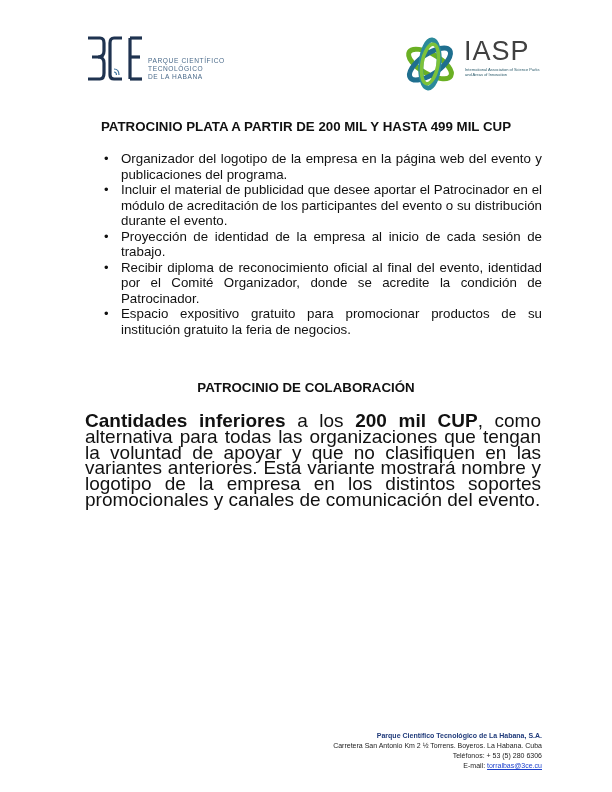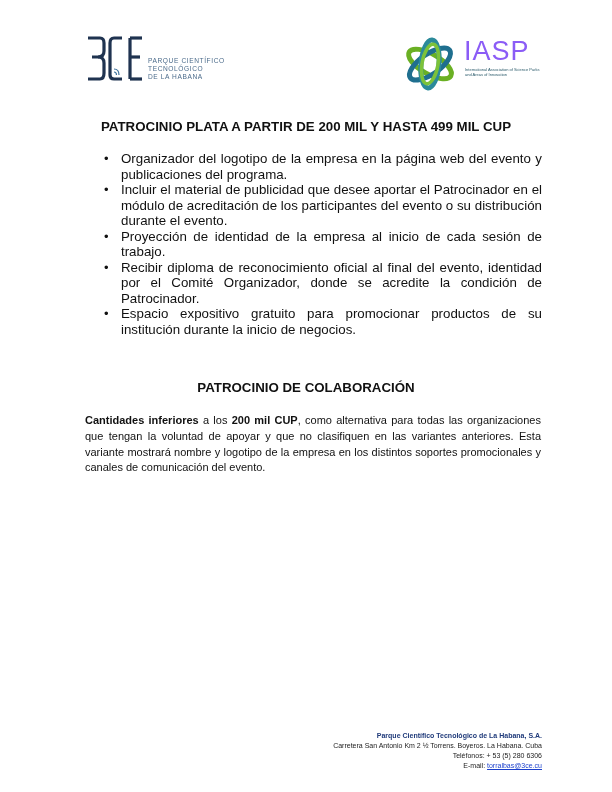--- a/index.html
+++ b/index.html
@@ -12,21 +12,21 @@
     
     .logo-3ce { position: absolute; left: 86px; top: 35px; width: 160px; height: 50px; }
     .logo-3ce svg { position: absolute; left: 0; top: 0; }
     .logo-3ce-text {
       position: absolute; left: 62px; top: 22px; font-size: 6.6px; line-height: 8px;
       color: #4a6a8a; letter-spacing: 0.6px;
     }
     .logo-iasp { position: absolute; left: 402px; top: 36px; width: 150px; height: 60px; }
     .logo-iasp svg.globe { position: absolute; left: 0; top: 0; }
     .iasp-word {
-      position: absolute; left: 62px; top: 0px; font-size: 27px; color: #8b5cf6;
+      position: absolute; left: 62px; top: 0px; font-size: 27px; color: #404040;
       letter-spacing: 1px; font-weight: normal;
     }
     .iasp-sub {
       position: absolute; left: 63px; top: 31px; font-size: 4px; line-height: 5px; color: #2a5a6a; width: 80px;
     }
 
     
     .title-plata {
       position: absolute; left: 0; width: 612px; top: 119px; text-align: center;
       font-weight: bold; font-size: 13.3px;
@@ -37,21 +37,21 @@
       text-align: justify; margin-bottom: 0px;
     }
     .bullets li .dot {
       position: absolute; left: 0; top: 0; font-size: 13px;
     }
     .title-colab {
       position: absolute; left: 0; width: 612px; top: 380px; text-align: center;
       font-weight: bold; font-size: 13.3px;
     }
     .para {
-      position: absolute; left: 85px; top: 413px; width: 456px; font-size: 11px; line-height: 15.8px;
+      position: absolute; left: 85px; top: 413px; width: 456px; font-size: 19px; line-height: 15.8px;
       text-align: justify;
     }
     .para b { font-weight: bold; }
 
     
     .footer {
       position: absolute; right: 70px; top: 731px; text-align: right; font-size: 7px; line-height: 10px; color: #222;
     }
     .footer .org { color: #1f3a7a; font-weight: bold; }
     .footer a { color: #1a3fcc; text-decoration: underline; }
@@ -100,21 +100,21 @@
     </div>
   </div>
 
   <div class="title-plata">PATROCINIO PLATA A PARTIR DE 200 MIL Y HASTA 499 MIL CUP</div>
 
   <ul class="bullets">
     <li><span class="dot">•</span><span>Organizador del logotipo de la empresa en la página web del evento y publicaciones del programa.</span></li>
     <li><span class="dot">•</span><span>Incluir el material de publicidad que desee aportar el Patrocinador en el módulo de acreditación de los participantes del evento o su distribución durante el evento.</span></li>
     <li><span class="dot">•</span><span>Proyección de identidad de la empresa al inicio de cada sesión de trabajo.</span></li>
     <li><span class="dot">•</span><span>Recibir diploma de reconocimiento oficial al final del evento, identidad por el Comité Organizador, donde se acredite la condición de Patrocinador.</span></li>
-    <li><span class="dot">•</span><span>Espacio expositivo gratuito para promocionar productos de su institución durante la inicio de negocios.</span></li>
+    <li><span class="dot">•</span><span>Espacio expositivo gratuito para promocionar productos de su institución gratuito la feria de negocios.</span></li>
   </ul>
 
   <div class="title-colab">PATROCINIO DE COLABORACIÓN</div>
 
   <div class="para"><b>Cantidades inferiores</b><span> a los </span><b>200 mil CUP</b><span>, como alternativa para todas las organizaciones que tengan la voluntad de apoyar y que no clasifiquen en las variantes anteriores. Esta variante mostrará nombre y logotipo de la empresa en los distintos soportes promocionales y canales de comunicación del evento.</span></div>
 
   <div class="footer">
     <div class="org">Parque Científico Tecnológico de La Habana, S.A.</div>
     <div>Carretera San Antonio Km 2 ½ Torrens. Boyeros. La Habana. Cuba</div>
     <div>Teléfonos: + 53 (5) 280 6306</div>

